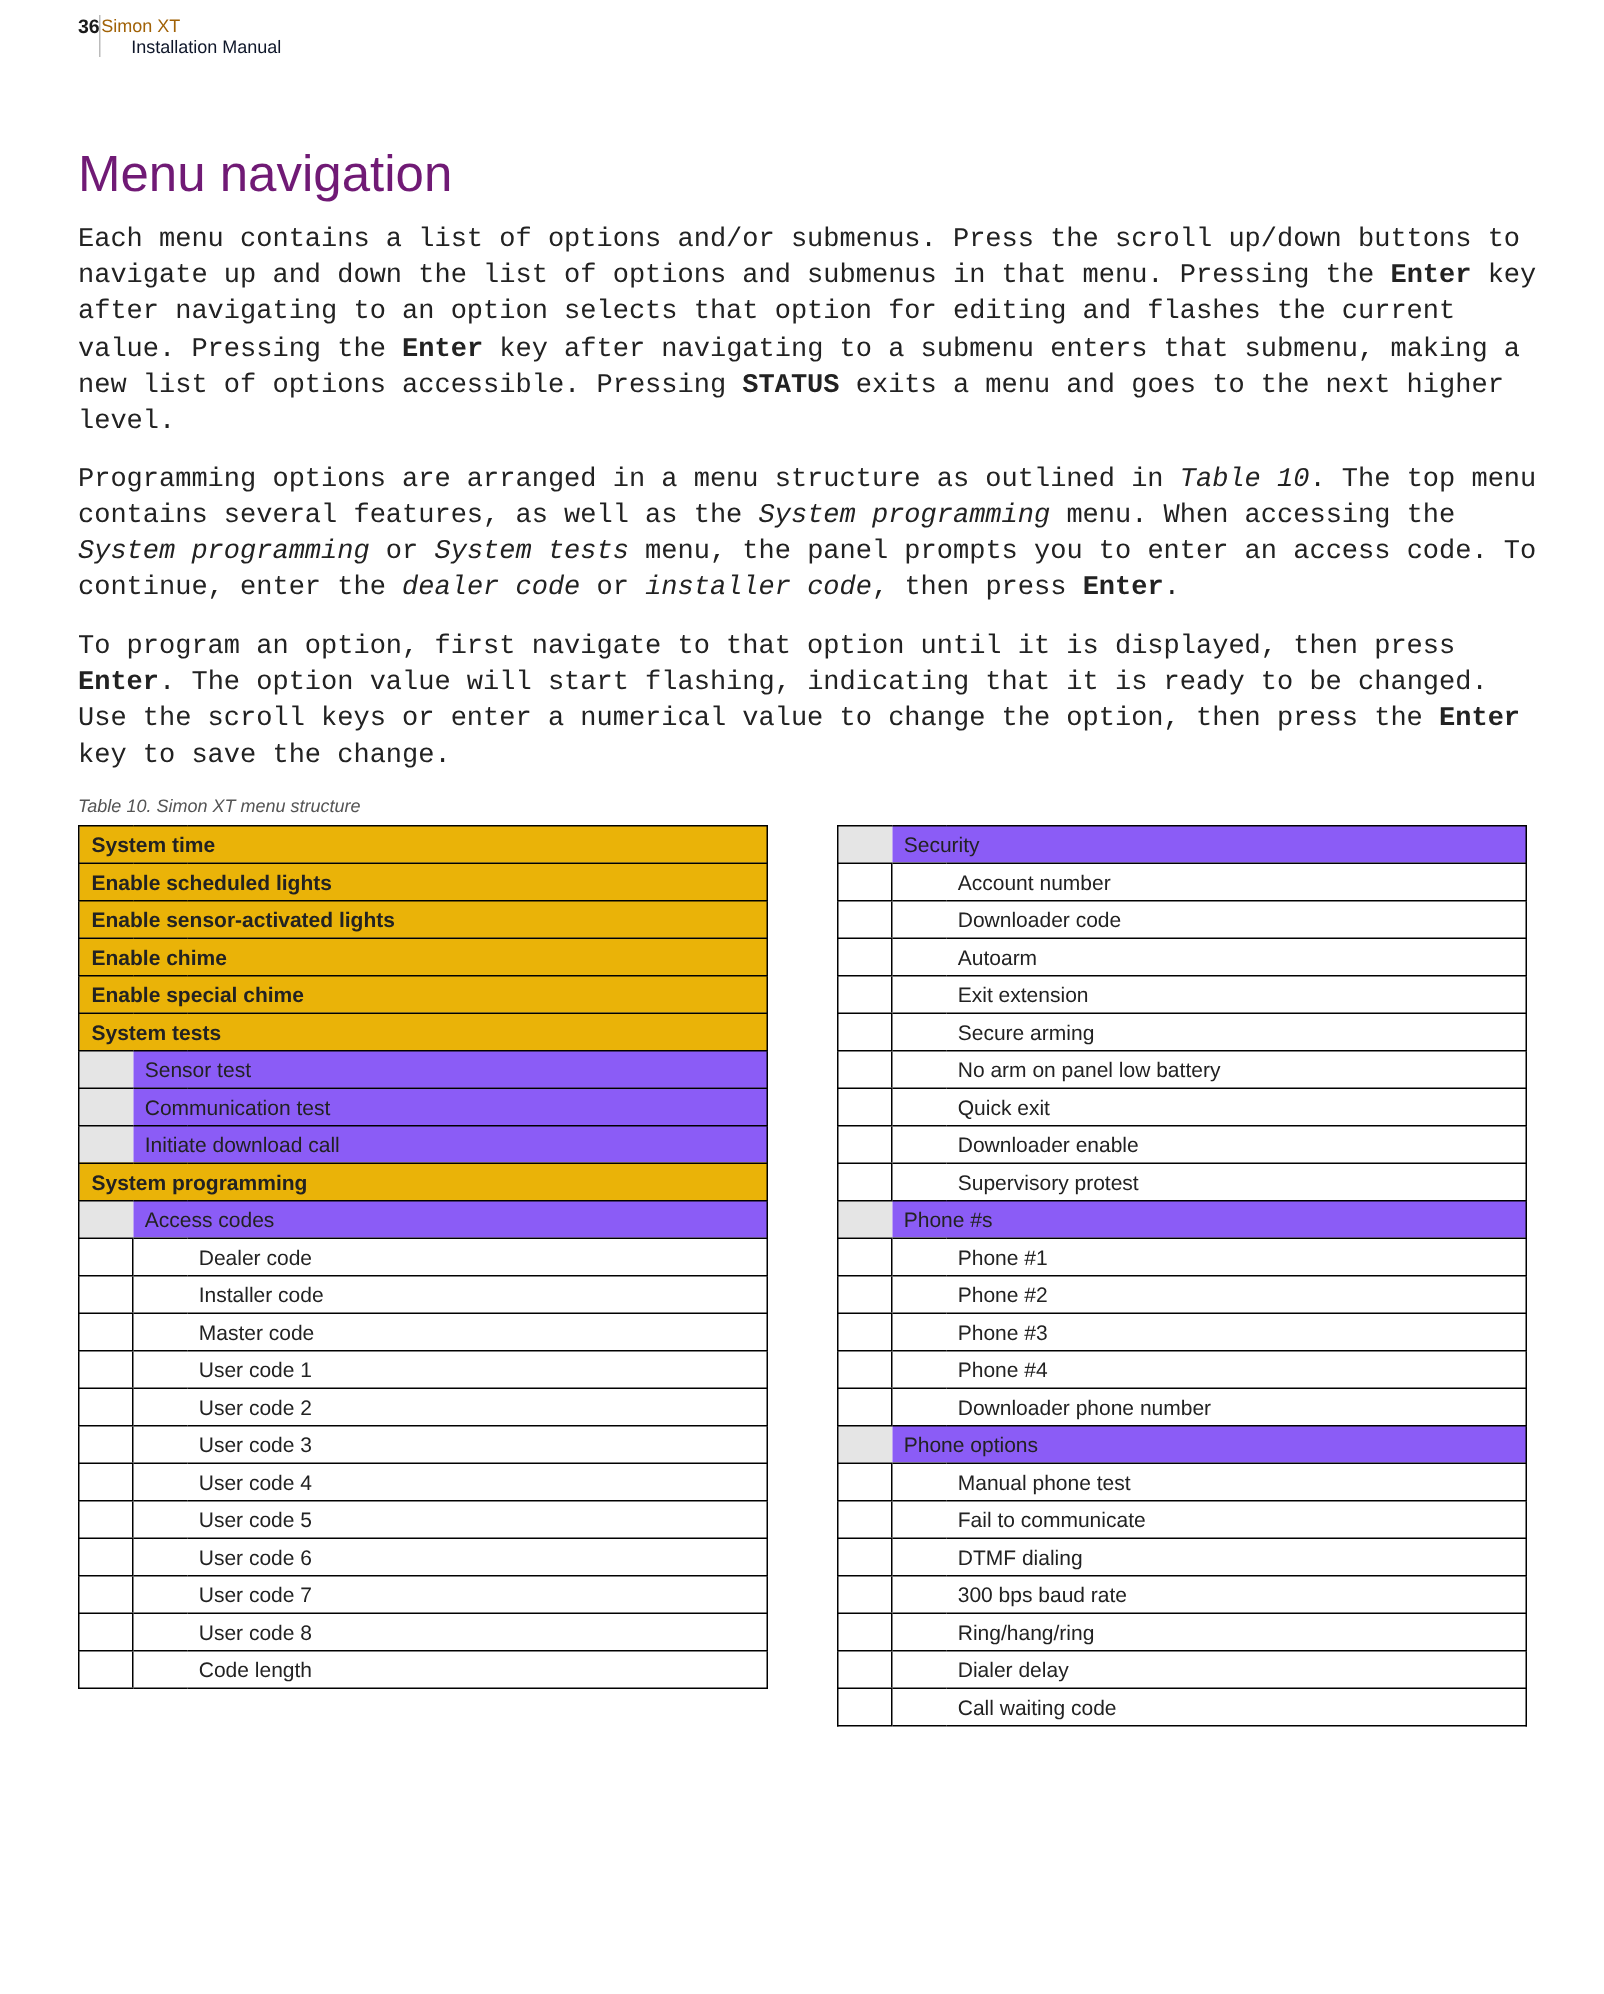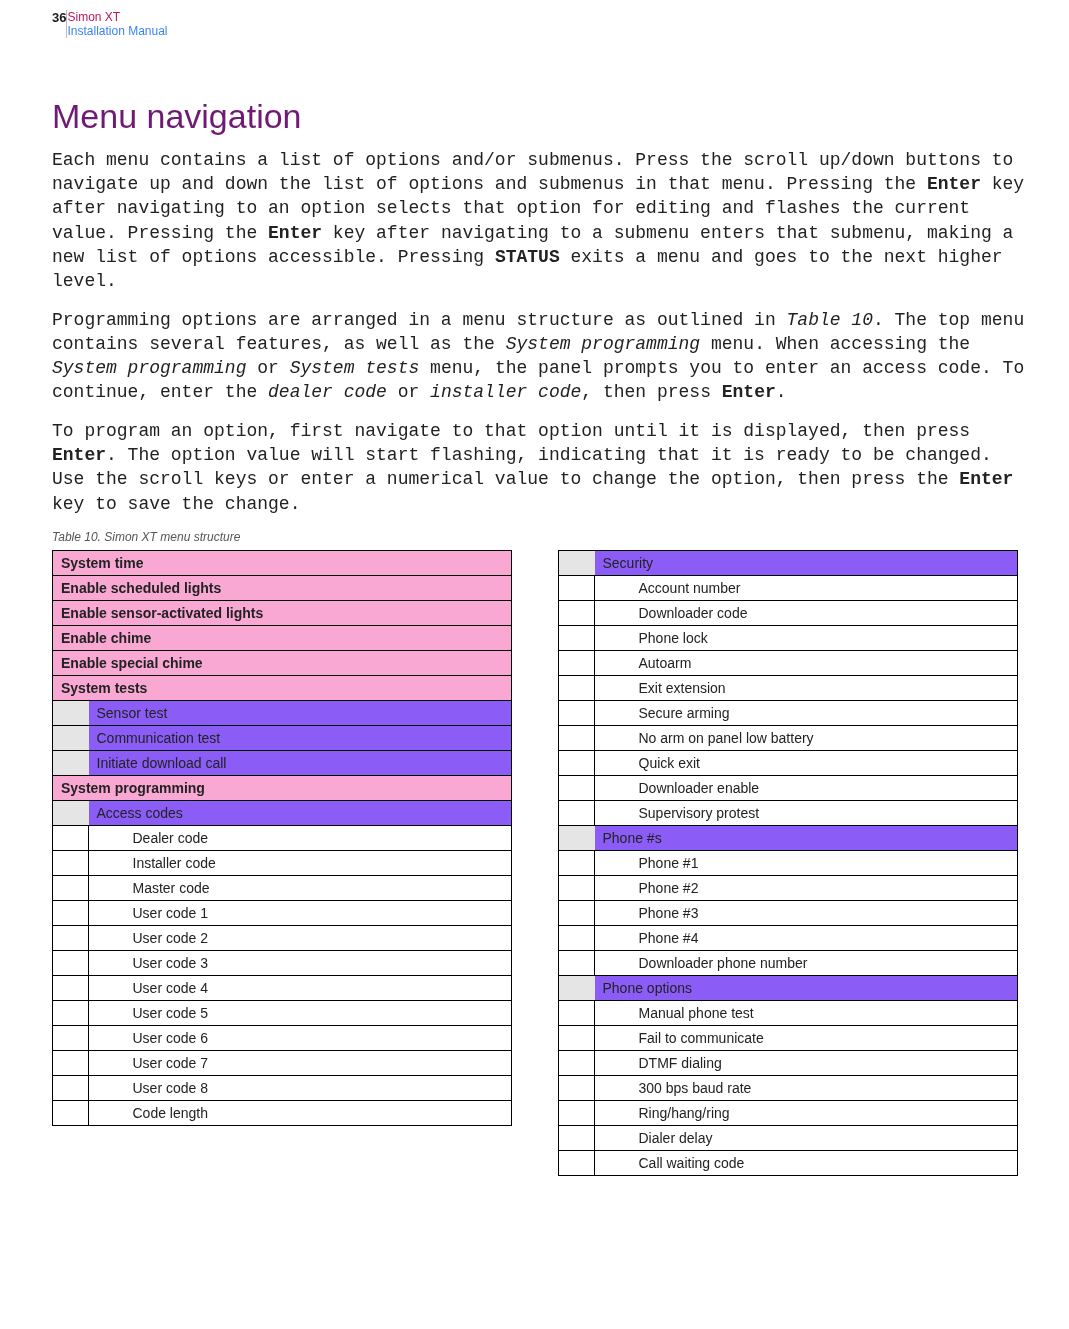--- a/index.html
+++ b/index.html
@@ -2,31 +2,31 @@
 <html><head>
 <meta charset="utf-8">
 <style>
   html,body{margin:0;padding:0;background:#fff;color:#000;}
   body{width:1069px;font-family:"Segoe UI","Trebuchet MS",Arial,sans-serif;}
   .page{padding:10px 40px 40px 52px;}
   .hdr{display:flex;align-items:flex-start;}
   .pg-num{font-size:13px;font-weight:700;color:#1a1a1a;}
   .hdr-sep{width:1px;height:28px;background:#bbb;}
   .hdr-txt{display:flex;flex-direction:column;line-height:1.2;}
-  .hdr-title{font-size:12px;color:#be185d;}
-  .hdr-sub{font-size:12px;color:#3b82f6;}
+  .hdr-title{font-size:12px;color:#a16207;}
+  .hdr-sub{font-size:12px;color:#0f172a;padding-left:20px;}
   h1{color:#701a75;font-weight:400;font-size:34px;margin:58px 0 12px 0;}
   p.body{font-family:Liberation Mono, monospace;font-size:18px;line-height:1.35;margin:0 0 14px 0;color:#222;}
   .bold{font-weight:700;}
   .ital{font-style:italic;}
   .table-caption{font-size:12px;font-style:italic;color:#555;margin:14px 0 6px 0;}
   .tables{display:flex;gap:46px;align-items:flex-start;}
   .menu-table{border-collapse:collapse;border:1px solid #000;width:460px;font-size:14px;}
   .menu-table td{border:1px solid #000;padding:4px 8px;height:21px;box-sizing:border-box;vertical-align:middle;color:#222;}
-  .menu-table td.blue{background:#f9a8d4;font-weight:700;}
+  .menu-table td.blue{background:#eab308;font-weight:700;}
   .menu-table td.grey{background:#8b5cf6;}
   .menu-table td.blank{background:#fff;border-right:none;}
   .menu-table td.blank-grey{background:#e5e5e5;border-right:none;}
   .menu-table td.blank-after{border-left:none;}
   .menu-table td.ind1{width:36px;padding:0;}
   .menu-table td.ind2{width:36px;padding:0;}
 </style>
 </head>
 <body>
 
@@ -172,25 +172,20 @@
             <td class="blank-after">Account number</td>
           </tr>
       <tr>
             <td class="ind1 blank"></td>
             <td class="ind2 blank"></td>
             <td class="blank-after">Downloader code</td>
           </tr>
       <tr>
             <td class="ind1 blank"></td>
             <td class="ind2 blank"></td>
-            <td class="blank-after">Phone lock</td>
-          </tr>
-      <tr>
-            <td class="ind1 blank"></td>
-            <td class="ind2 blank"></td>
             <td class="blank-after">Autoarm</td>
           </tr>
       <tr>
             <td class="ind1 blank"></td>
             <td class="ind2 blank"></td>
             <td class="blank-after">Exit extension</td>
           </tr>
       <tr>
             <td class="ind1 blank"></td>
             <td class="ind2 blank"></td>

